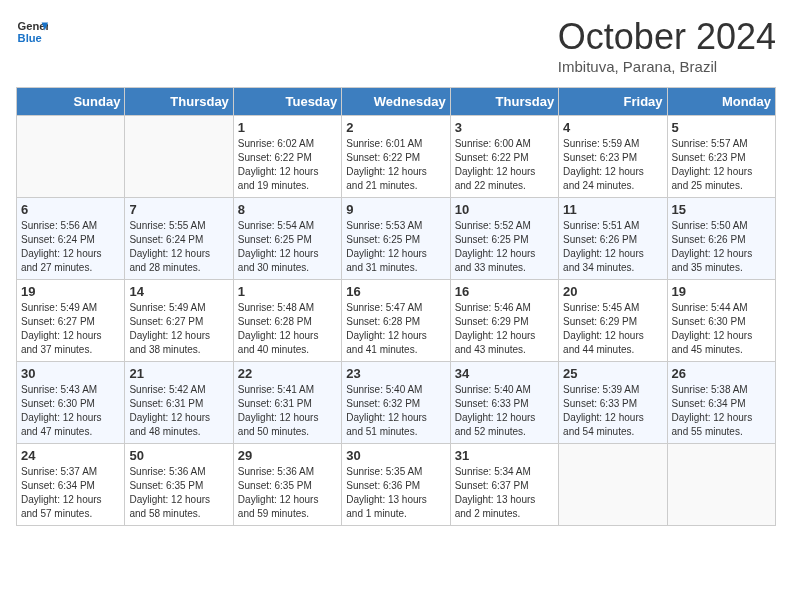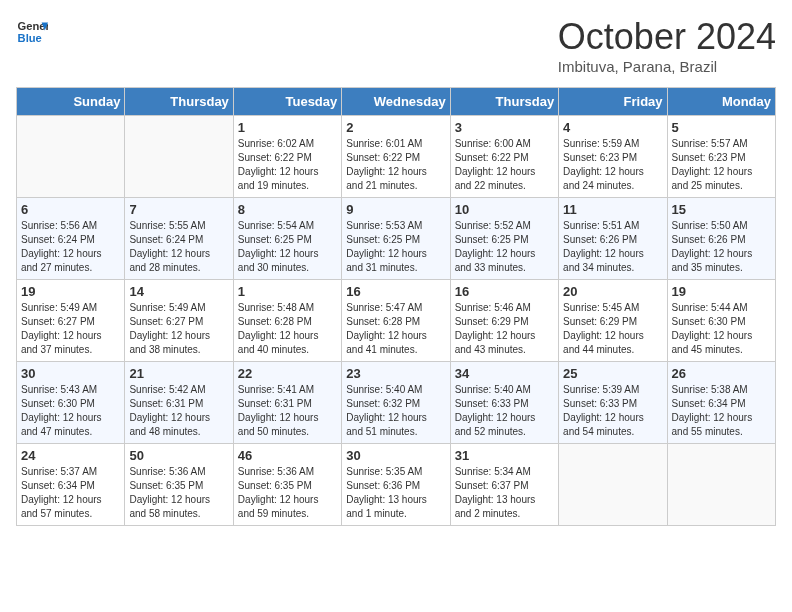--- a/index.html
+++ b/index.html
@@ -228,21 +228,21 @@
       <tr>
         <td>
           <span class="day-number">24</span>
           <div class="day-info">Sunrise: 5:37 AM<br>Sunset: 6:34 PM<br>Daylight: 12 hours and 57 minutes.</div>
         </td>
         <td>
           <span class="day-number">50</span>
           <div class="day-info">Sunrise: 5:36 AM<br>Sunset: 6:35 PM<br>Daylight: 12 hours and 58 minutes.</div>
         </td>
         <td>
-          <span class="day-number">46</span>
+          <span class="day-number">29</span>
           <div class="day-info">Sunrise: 5:36 AM<br>Sunset: 6:35 PM<br>Daylight: 12 hours and 59 minutes.</div>
         </td>
         <td>
           <span class="day-number">30</span>
           <div class="day-info">Sunrise: 5:35 AM<br>Sunset: 6:36 PM<br>Daylight: 13 hours and 1 minute.</div>
         </td>
         <td>
           <span class="day-number">31</span>
           <div class="day-info">Sunrise: 5:34 AM<br>Sunset: 6:37 PM<br>Daylight: 13 hours and 2 minutes.</div>
         </td>

